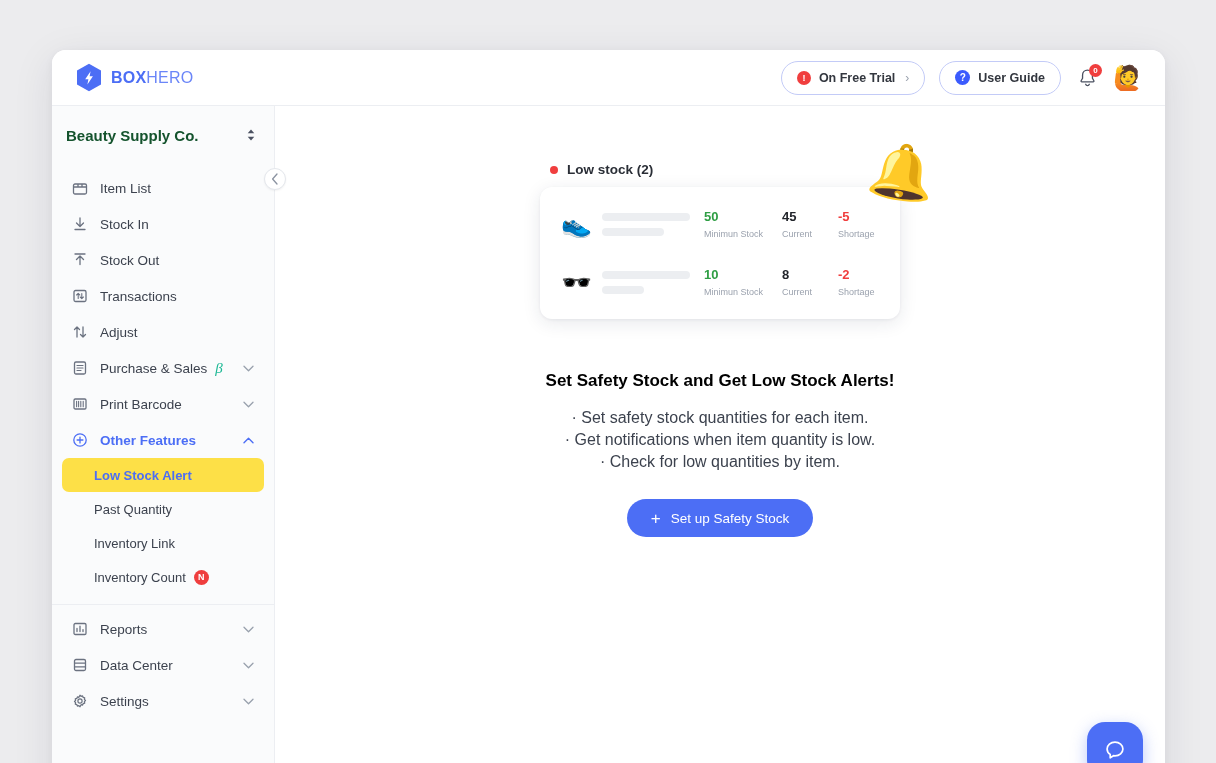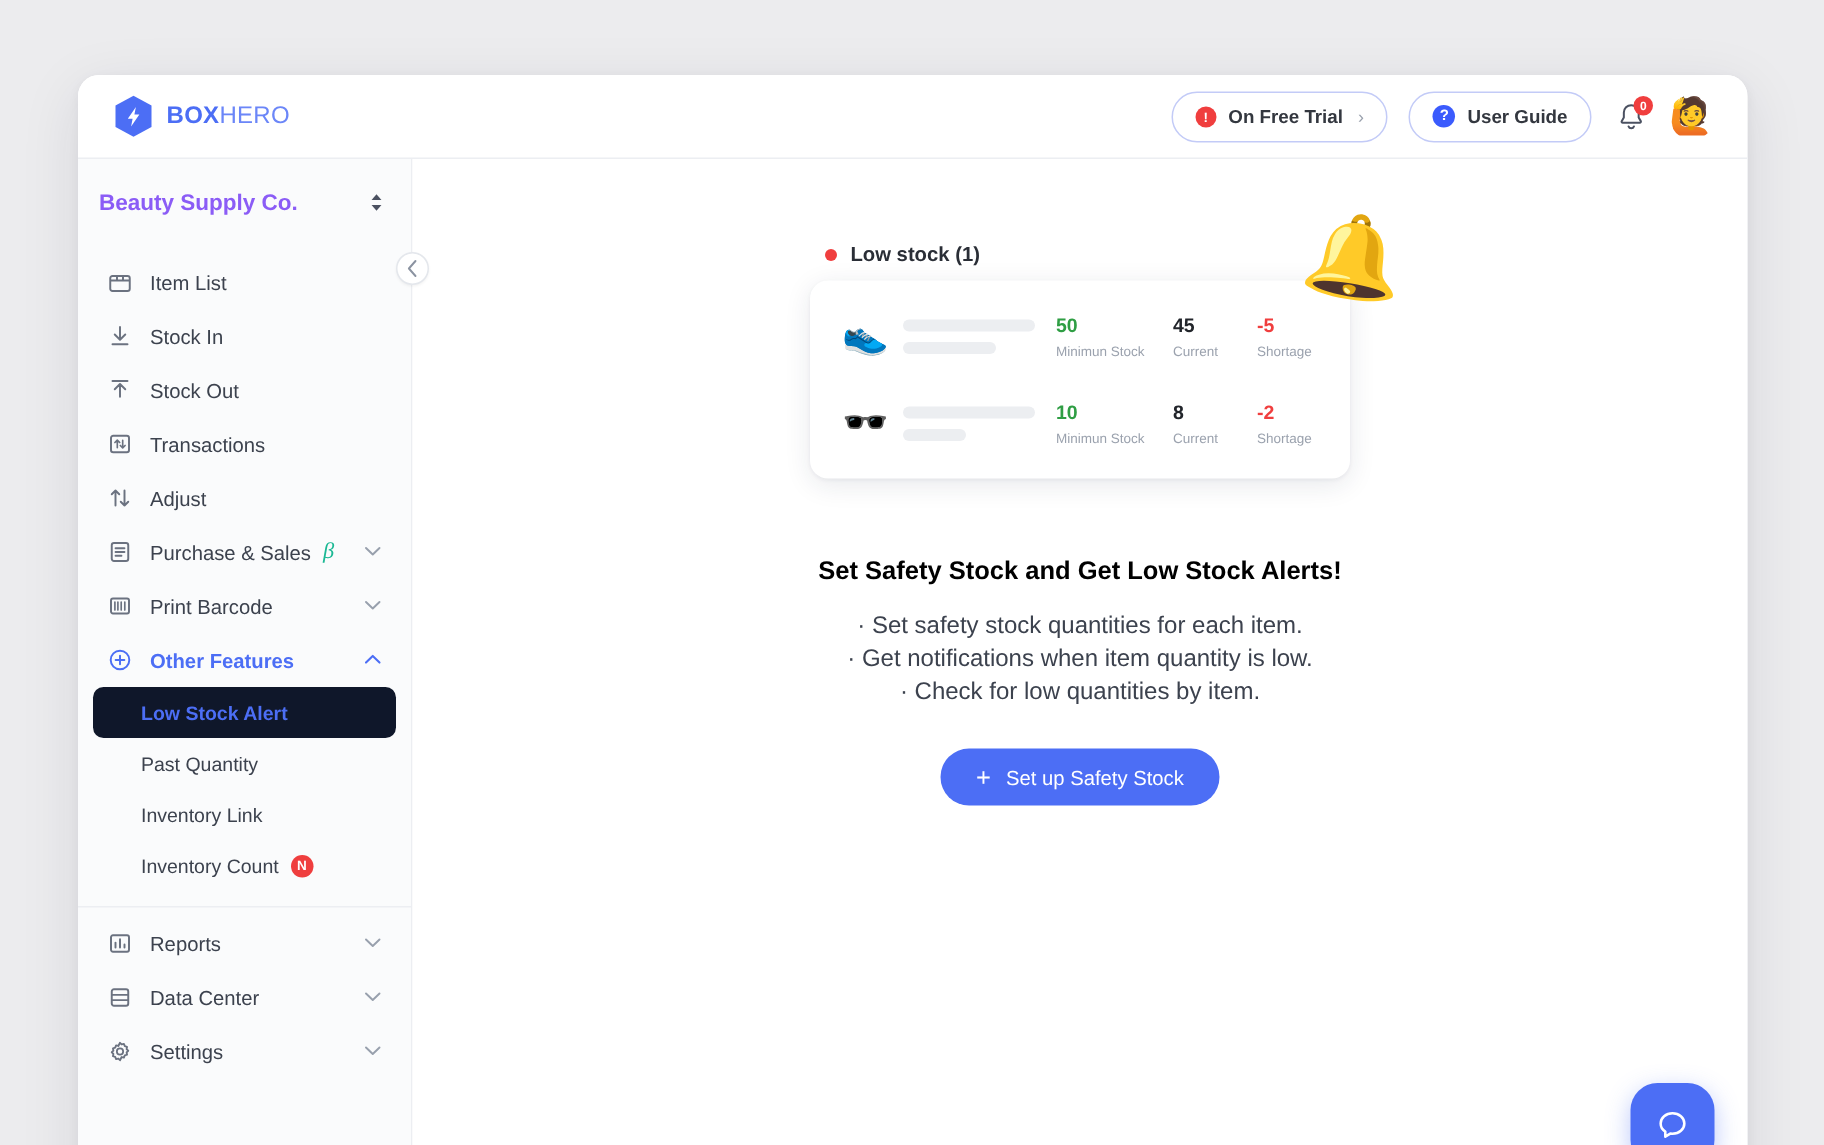--- a/index.html
+++ b/index.html
@@ -156,21 +156,21 @@
   .workspace {
     display: flex;
     align-items: center;
     height: 58px;
     padding: 0 18px 0 14px;
     cursor: pointer;
   }
   .workspace-name {
     font-size: 15px;
     font-weight: 700;
-    color: #8b5cf6;
+    color: #14532d;
     white-space: nowrap;
     overflow: hidden;
   }
   .workspace-caret {
     margin-left: auto;
     color: #5b6270;
     font-size: 10px;
     line-height: 1;
     display: flex;
     flex-direction: column;
@@ -224,21 +224,21 @@
     align-items: center;
     height: 34px;
     margin: 0 10px;
     padding-left: 32px;
     border-radius: 7px;
     cursor: pointer;
     color: #3c424e;
     font-size: 13px;
   }
   .sub-item.selected {
-    background: #0f172a;
+    background: #fde047;
     color: #4c6ef5;
     font-weight: 700;
   }
   .n-badge {
     margin-left: 8px;
     width: 15px; height: 15px;
     border-radius: 50%;
     background: #ef3e3e;
     color: #fff;
     font-size: 9px;
@@ -639,21 +639,21 @@
     </div>
 
     <div class="main">
 
       <div class="empty-state">
 
         <div class="lowstock-block">
 
           <div class="lowstock-title">
             <span class="red-dot"></span>
-            <span>Low stock (1)</span>
+            <span>Low stock (2)</span>
           </div>
 
           <div class="lowstock-card">
 
             <div class="stock-row">
               <div class="stock-emoji">👟</div>
               <div class="skeleton-col">
                 <div class="sk w-full"></div>
                 <div class="sk w-mid"></div>
               </div>

